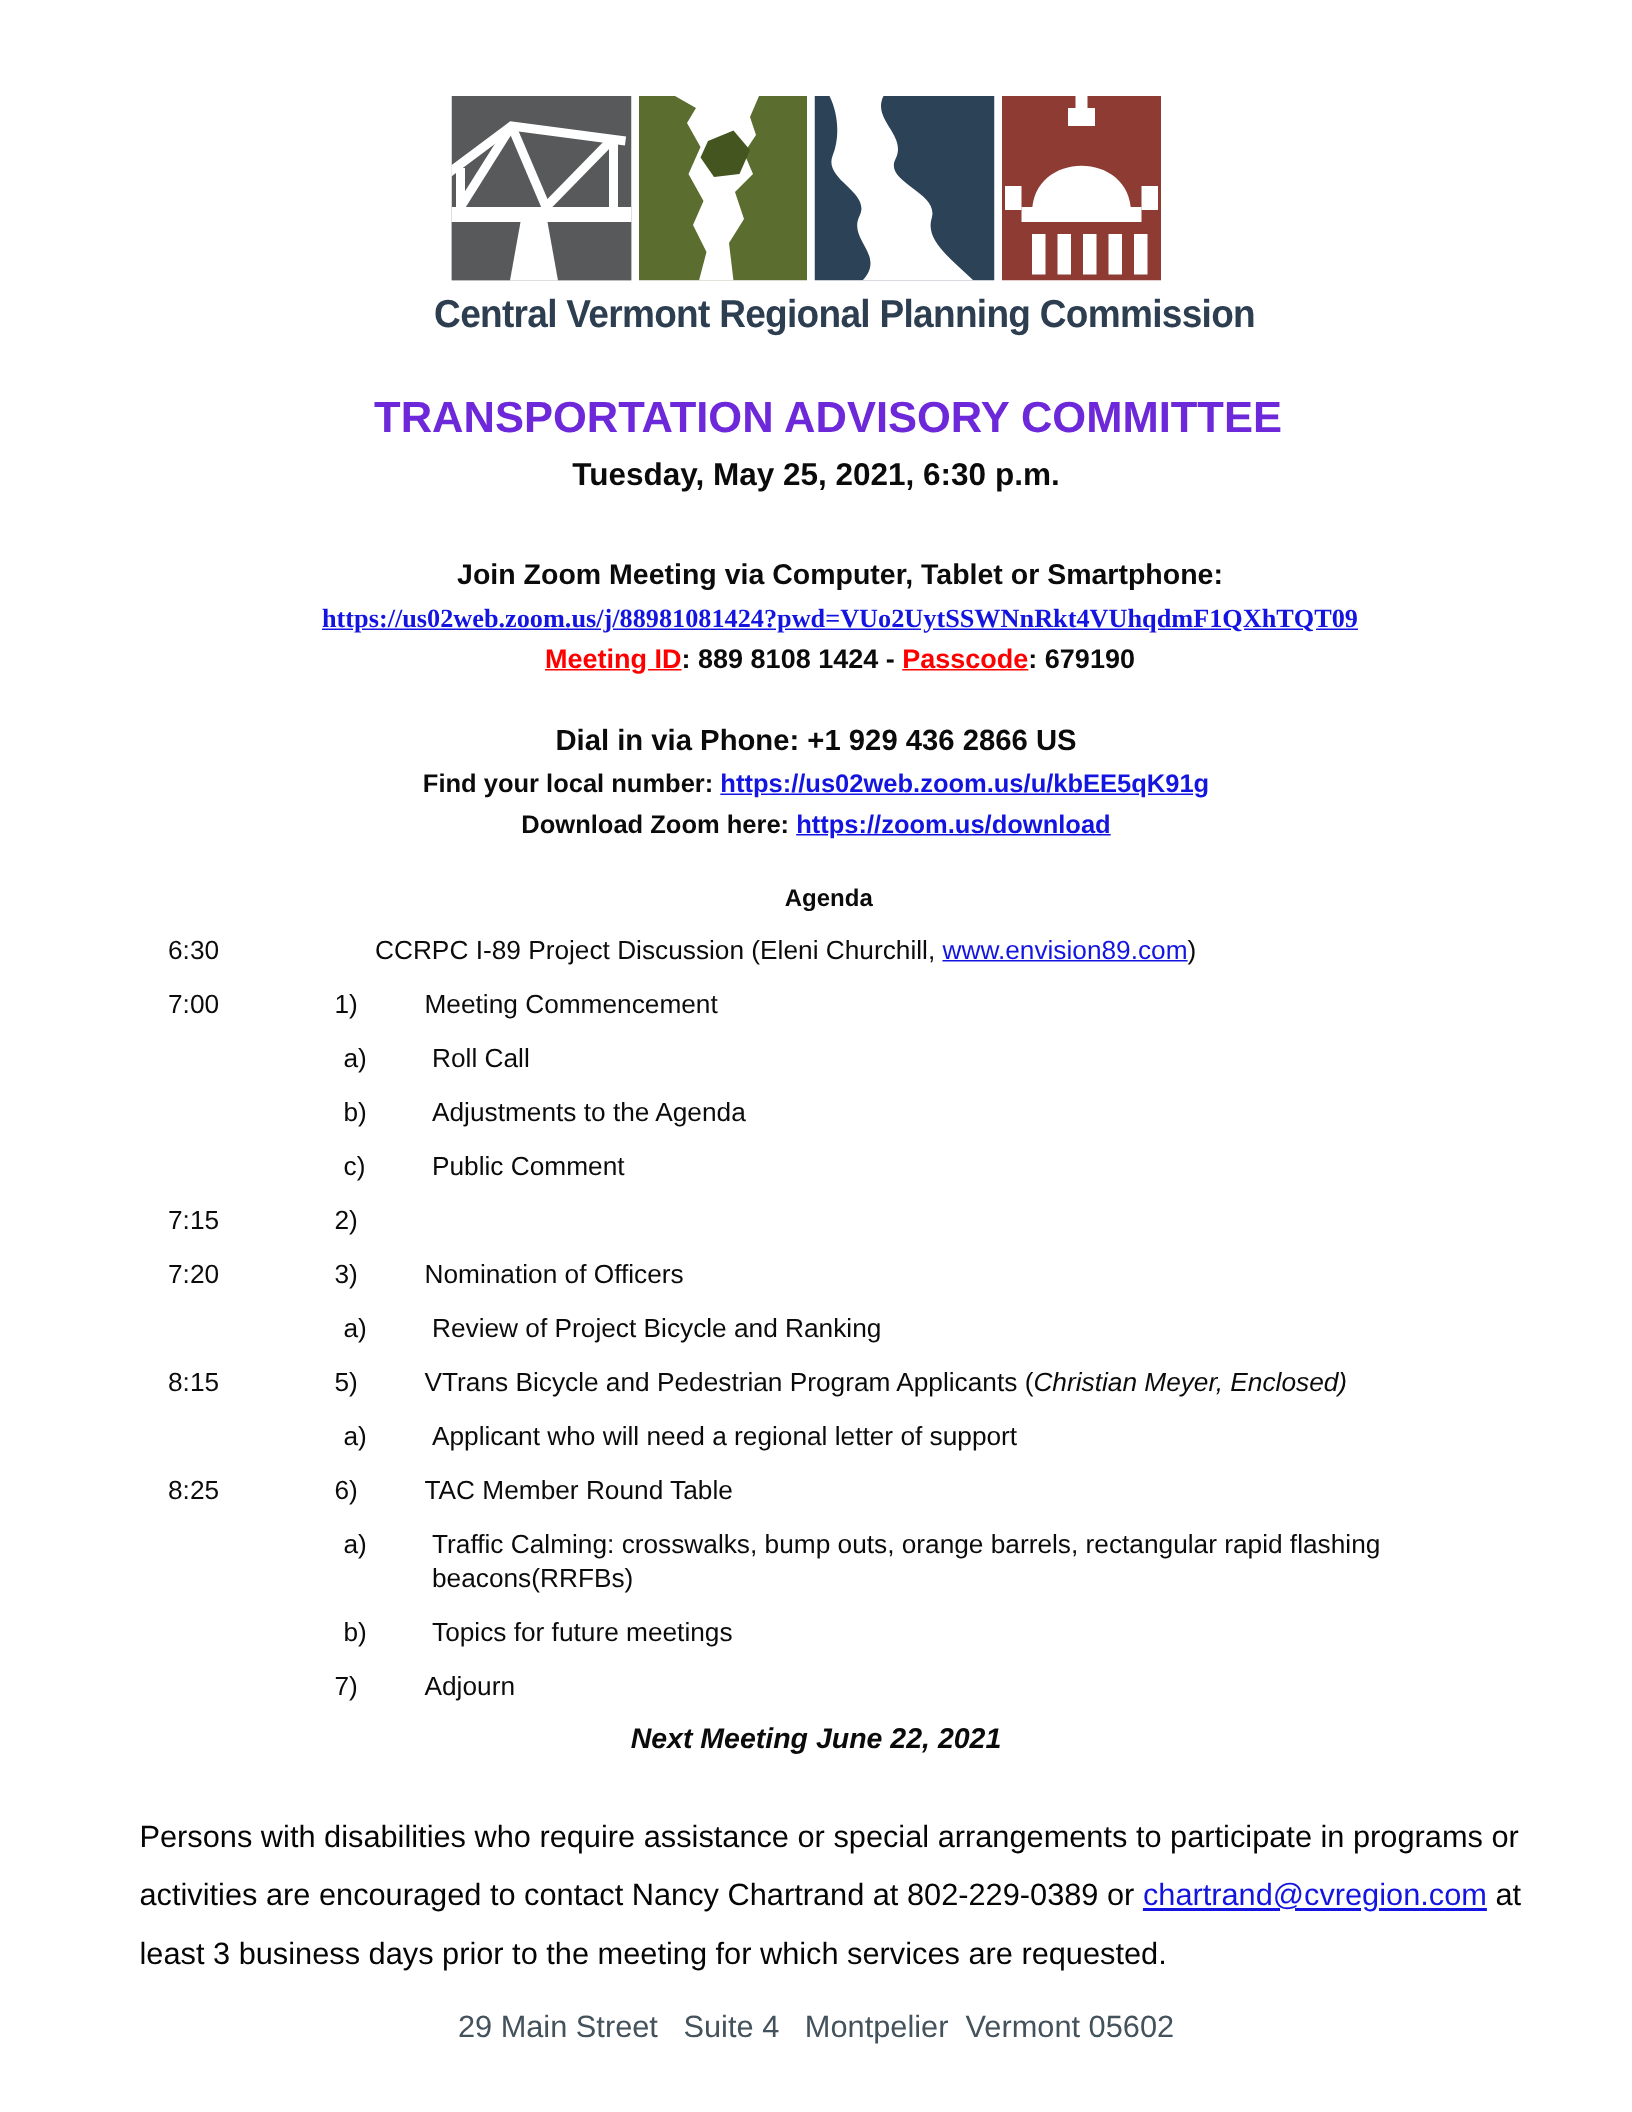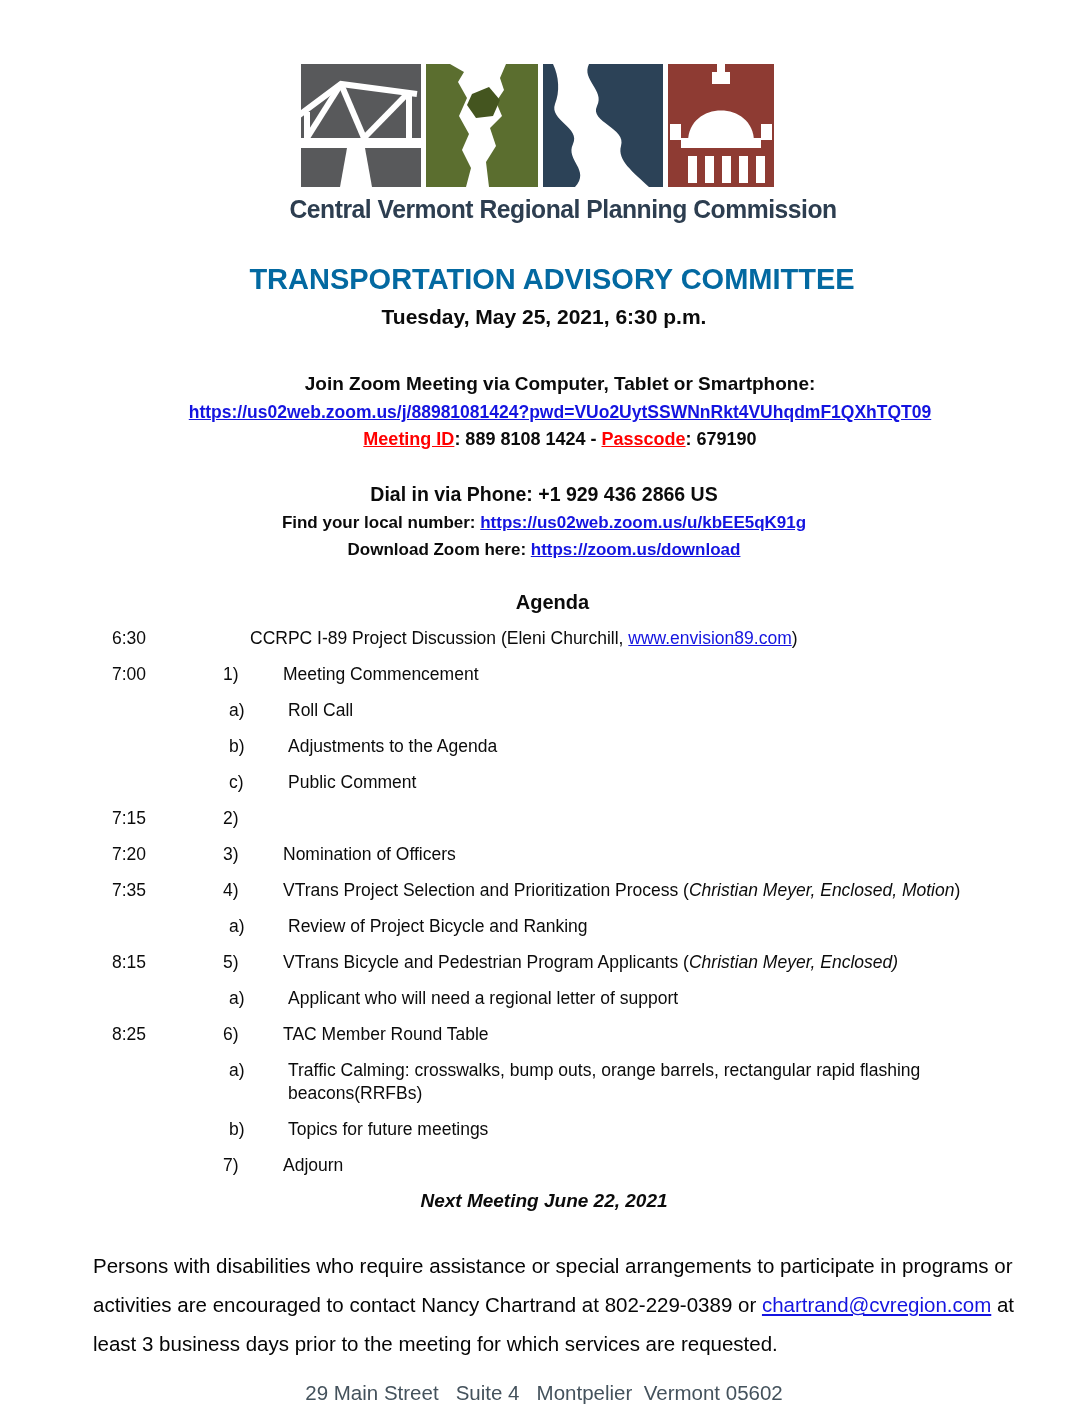--- a/index.html
+++ b/index.html
@@ -19,40 +19,40 @@
     margin-top:7px;
     font-size:26px;font-weight:bold;color:#2d3e50;
     letter-spacing:-0.5px;
     padding-left:39px;
   }
   .org-name .squish{display:inline-block;transform:scaleX(0.95);transform-origin:center;}
 
   
   .doc-title{
     margin-top:38px;text-align:center;
-    font-size:29px;font-weight:bold;color:#0369a1;letter-spacing:0px;padding-left:16px;
+    font-size:29px;font-weight:bold;color:#6d28d9;letter-spacing:0px;padding-left:16px;
   }
   .doc-date{margin-top:9px;text-align:center;font-size:21px;font-weight:bold;}
 
   
   .zoom-block{margin-top:44px;text-align:center;padding-left:32px;}
   .join-label{font-size:19px;font-weight:bold;}
-  .url-line{margin-top:7px;font-size:17.5px;font-weight:bold;}
+  .url-line{margin-top:7px;font-size:17.5px;font-weight:bold;font-family:Liberation Serif, serif;}
   .idline{margin-top:6px;font-size:18px;font-weight:bold;}
   .idline span{white-space:pre;}
   a.lnk{color:#1414e0;text-decoration:underline;cursor:pointer;}
   .redlbl{color:#ff0000;text-decoration:underline;}
   .dial-block{margin-top:33px;text-align:center;}
   .dial-label{font-size:19.5px;font-weight:bold;}
   .small-line{margin-top:7px;font-size:17px;font-weight:600;}
   .small-line span{white-space:pre;}
 
   
   .agenda{margin-top:31px;}
-  .agenda-h{margin:0 0 13px 0;text-align:center;font-size:20px;font-weight:bold;padding-left:17px;}
+  .agenda-h{margin:0 0 13px 0;text-align:center;font-size:16px;font-weight:bold;padding-left:17px;}
   .agenda-list{margin-left:112px;margin-right:60px;font-size:17.5px;}
   .row{display:flex;align-items:flex-start;line-height:23px;margin-bottom:13px;gap:27px;}
   .row .t{width:84px;flex:none;}
   .row .n{width:33px;flex:none;}
   .row .x{flex:1;}
   .row.first .x{margin-left:-33px;} 
   .row.sub{padding-left:117px;}
   .row.sub .l{width:32px;flex:none;}
   .it{font-style:italic;}
 
@@ -173,25 +173,20 @@
         <span class="t">7:15</span>
         <span class="n">2)</span>
       </div>
 
       <div class="row">
         <span class="t">7:20</span>
         <span class="n">3)</span>
         <span class="x">Nomination of Officers</span>
       </div>
 
-      <div class="row">
-        <span class="t">7:35</span>
-        <span class="n">4)</span>
-        <span class="x"><span>VTrans Project Selection and Prioritization Process (</span><span class="it">Christian Meyer, Enclosed, Motion</span><span>)</span></span>
-      </div>
       <div class="row sub">
         <span class="l">a)</span>
         <span class="x">Review of Project Bicycle and Ranking</span>
       </div>
 
       <div class="row">
         <span class="t">8:15</span>
         <span class="n">5)</span>
         <span class="x"><span>VTrans Bicycle and Pedestrian Program Applicants (</span><span class="it">Christian Meyer, Enclosed)</span><span></span></span>
       </div>

